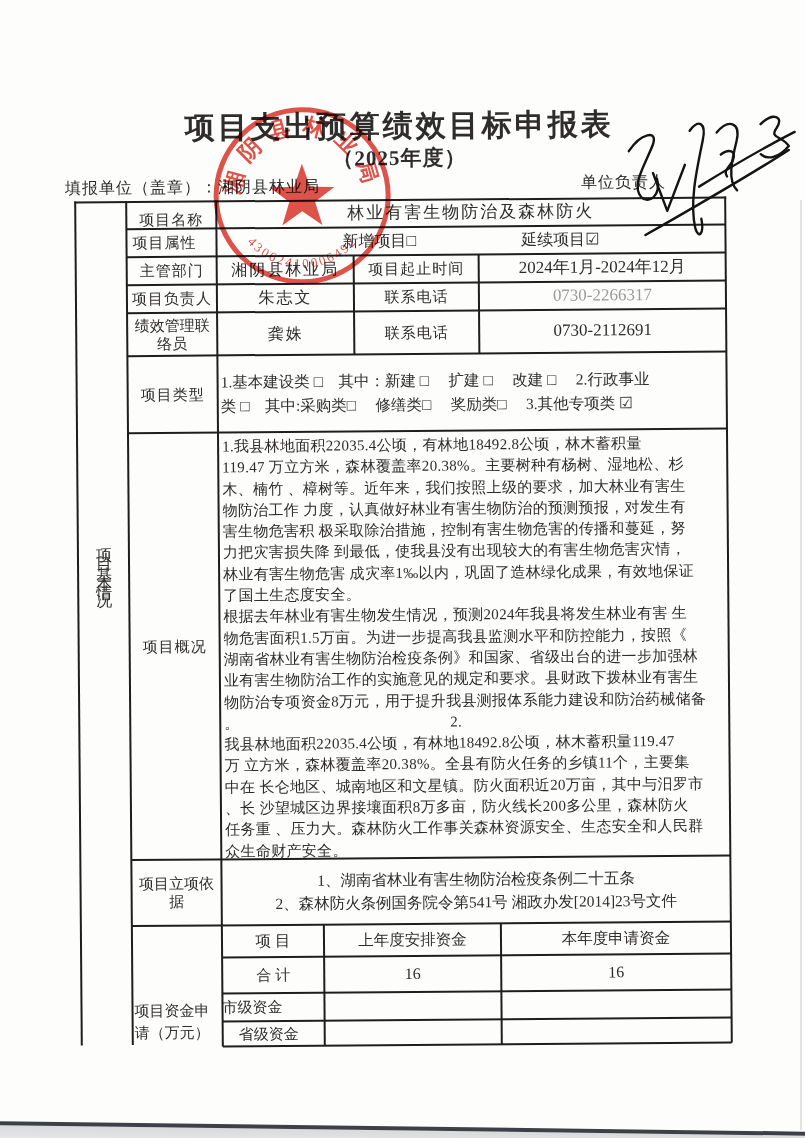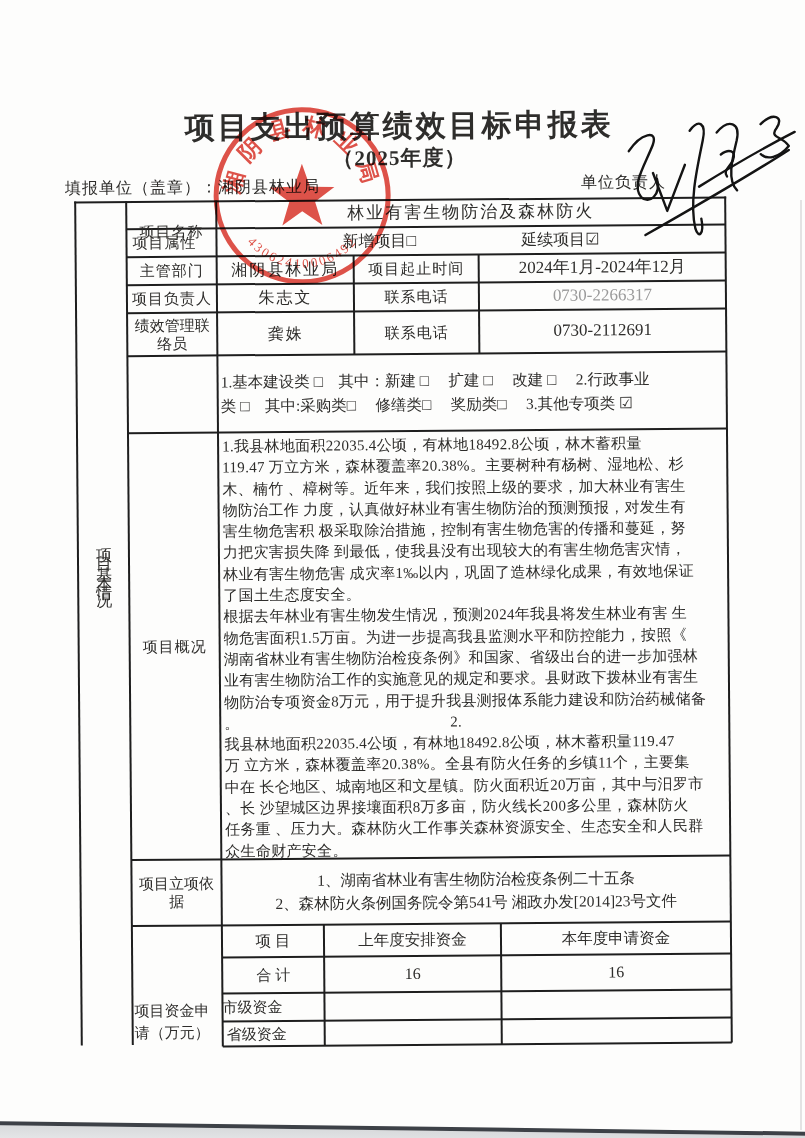--- a/index.html
+++ b/index.html
@@ -67,21 +67,21 @@
         <line x1="129" y1="924" x2="728" y2="924"></line>
         <line x1="219" y1="956" x2="728" y2="956"></line>
         <line x1="219" y1="992" x2="728" y2="992"></line>
         <line x1="219" y1="1020" x2="728" y2="1020"></line>
         <line x1="219" y1="1045" x2="728" y2="1045"></line>
       </g>
     </svg>
 
     <div class="vlabel abs">项目基本情况</div>
 
-    <div class="cell lbl" style="left:129px;top:216px;width:90px;height:27px;">项目名称</div>
+    <div class="cell lbl" style="left:129px;top:204px;width:90px;height:27px;">项目名称</div>
     <div class="cell" style="left:219px;top:200px;width:509px;height:27px;font-size:17px;letter-spacing:2px;">林业有害生物防治及森林防火</div>
 
     <div class="cell lbl" style="left:129px;top:227px;width:76px;height:28px;">项目属性</div>
     <div class="cell attr-opts" style="left:219px;top:227px;width:509px;height:28px;font-size:16px;">
       <span>新增项目□</span>
       <span>延续项目☑</span>
     </div>
 
     <div class="cell lbl" style="left:129px;top:255px;width:90px;height:28px;">主管部门</div>
     <div class="cell" style="left:219px;top:255px;width:137px;height:28px;font-size:16px;letter-spacing:2px;">湘阴县林业局</div>
@@ -91,20 +91,21 @@
     <div class="cell lbl" style="left:129px;top:283px;width:90px;height:28px;">项目负责人</div>
     <div class="cell" style="left:219px;top:283px;width:137px;height:28px;font-size:16px;letter-spacing:2px;">朱志文</div>
     <div class="cell lbl" style="left:356px;top:283px;width:125px;height:28px;">联系电话</div>
     <div class="cell gray" style="left:481px;top:283px;width:247px;height:28px;font-size:17px;">0730-2266317</div>
 
     <div class="cell" style="left:131px;top:311px;width:86px;height:43px;text-align:center;">绩效管理联络员</div>
     <div class="cell" style="left:219px;top:311px;width:137px;height:43px;font-size:16px;letter-spacing:2px;">龚姝</div>
     <div class="cell lbl" style="left:356px;top:311px;width:125px;height:43px;">联系电话</div>
     <div class="cell" style="left:481px;top:311px;width:247px;height:43px;font-size:17px;">0730-2112691</div>
 
+    <div class="cell lbl" style="left:129px;top:354px;width:90px;height:77px;">项目类型</div>
     <div class="typetext abs">1.基本建设类 □　其中：新建 □　 扩建 □　 改建 □　 2.行政事业
 类 □　其中:采购类□　 修缮类□　 奖励类□　 3.其他专项类 ☑</div>
 
     <div class="cell lbl" style="left:129px;top:431px;width:90px;height:427px;">项目概况</div>
     <div class="overview abs">1.我县林地面积22035.4公顷，有林地18492.8公顷，林木蓄积量
 119.47 万立方米，森林覆盖率20.38%。主要树种有杨树、湿地松、杉
 木、楠竹 、樟树等。近年来，我们按照上级的要求，加大林业有害生
 物防治工作 力度，认真做好林业有害生物防治的预测预报，对发生有
 害生物危害积 极采取除治措施，控制有害生物危害的传播和蔓延，努
 力把灾害损失降 到最低，使我县没有出现较大的有害生物危害灾情，
@@ -135,21 +136,21 @@
     <div class="cell" style="left:498px;top:924px;width:230px;height:32px;font-size:15.5px;">本年度申请资金</div>
 
     <div class="cell" style="left:219px;top:956px;width:102px;height:36px;border-radius:16px;">合  计</div>
     <div class="cell num" style="left:321px;top:956px;width:177px;height:36px;">16</div>
     <div class="cell num" style="left:498px;top:956px;width:230px;height:36px;">16</div>
 
     <div class="cell left" style="left:219px;top:992px;width:102px;height:28px;">市级资金</div>
     <div class="cell num" style="left:321px;top:992px;width:177px;height:28px;"></div>
     <div class="cell num" style="left:498px;top:992px;width:230px;height:28px;"></div>
 
-    <div class="cell left" style="left:219px;top:1020px;width:102px;height:25px;padding-left:4px;">省级资金</div>
+    <div class="cell left" style="left:219px;top:1020px;width:102px;height:25px;padding-left:16px;">省级资金</div>
     <div class="cell num" style="left:321px;top:1020px;width:177px;height:25px;"></div>
     <div class="cell num" style="left:498px;top:1020px;width:230px;height:25px;"></div>
 
     <svg class="abs" width="207" height="145" style="left:598px;top:105px;" viewBox="0 0 207 145">
       <g fill="none" stroke="#141414" stroke-width="2.4" stroke-linecap="round" stroke-linejoin="round">
         <path d="M 34,48 C 46,30 64,26 58,42 C 50,62 36,82 46,94 C 54,102 66,92 62,76"></path>
         <path d="M 58,70 L 72,108 L 90,62"></path>
         <path d="M 95,28 C 104,16 112,20 108,38 C 102,66 94,100 100,126 C 103,136 109,132 106,116"></path>
         <path d="M 122,30 C 134,16 146,20 142,38 C 137,58 132,78 142,88"></path>
         <path d="M 126,52 C 134,46 142,48 138,58 C 134,66 128,68 132,74"></path>

